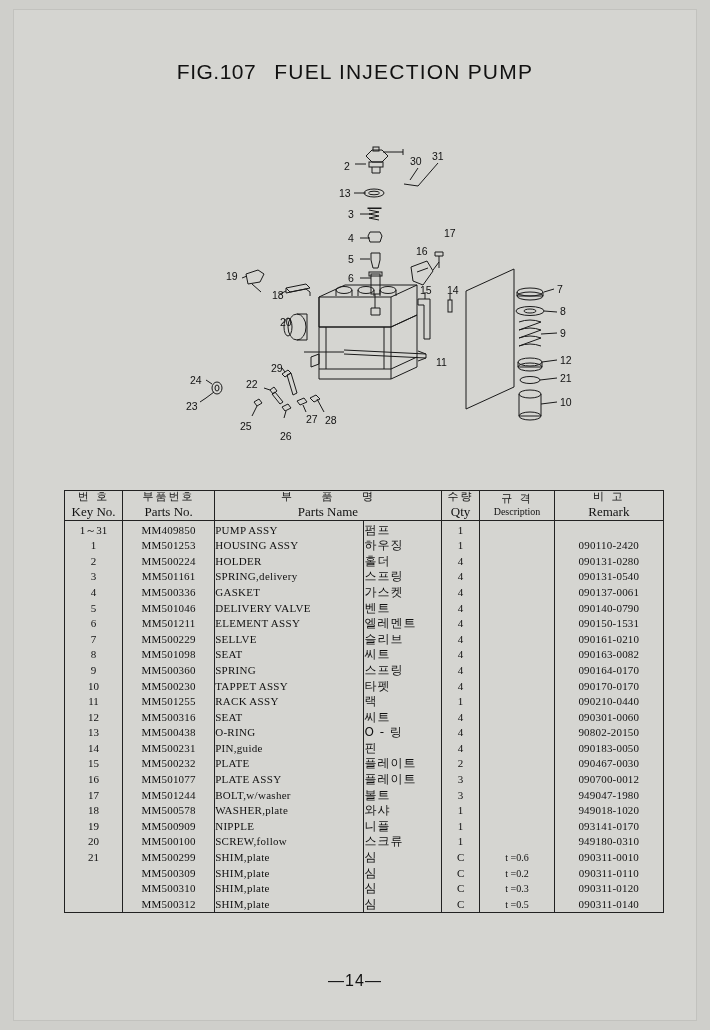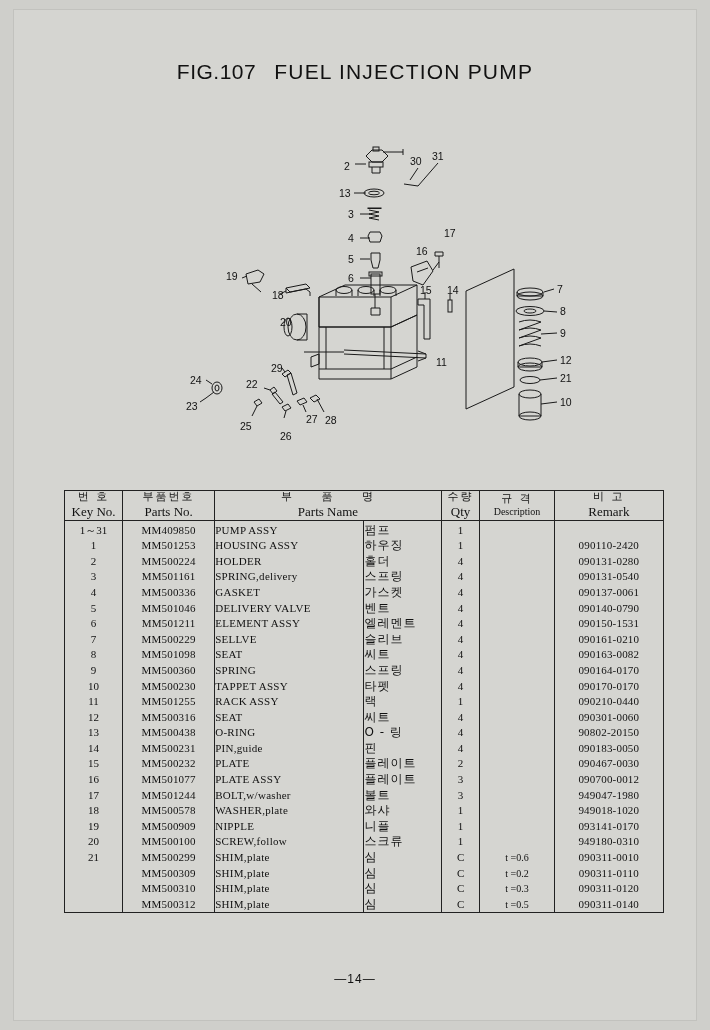--- a/index.html
+++ b/index.html
@@ -122,21 +122,21 @@
   td.c-desc  { width: 74px;  text-align: center; font-size: 10px;}
   td.c-rem   { width: 110px; text-align: center; letter-spacing: 0.2px;}
   tbody tr:first-child td { padding-top: 2px; }
   tbody tr.last td { border-bottom: 1.6px solid #222; }
   .footer {
     position: absolute;
     top: 962px;
     left: 0;
     width: 682px;
     text-align: center;
-    font-size: 12px;
+    font-size: 16px;
     font-family: "Liberation Sans", sans-serif;
     letter-spacing: 1px;
   }
 </style>
 </head>
 <body>
 
 <div class="page">
 
   <div class="header">

